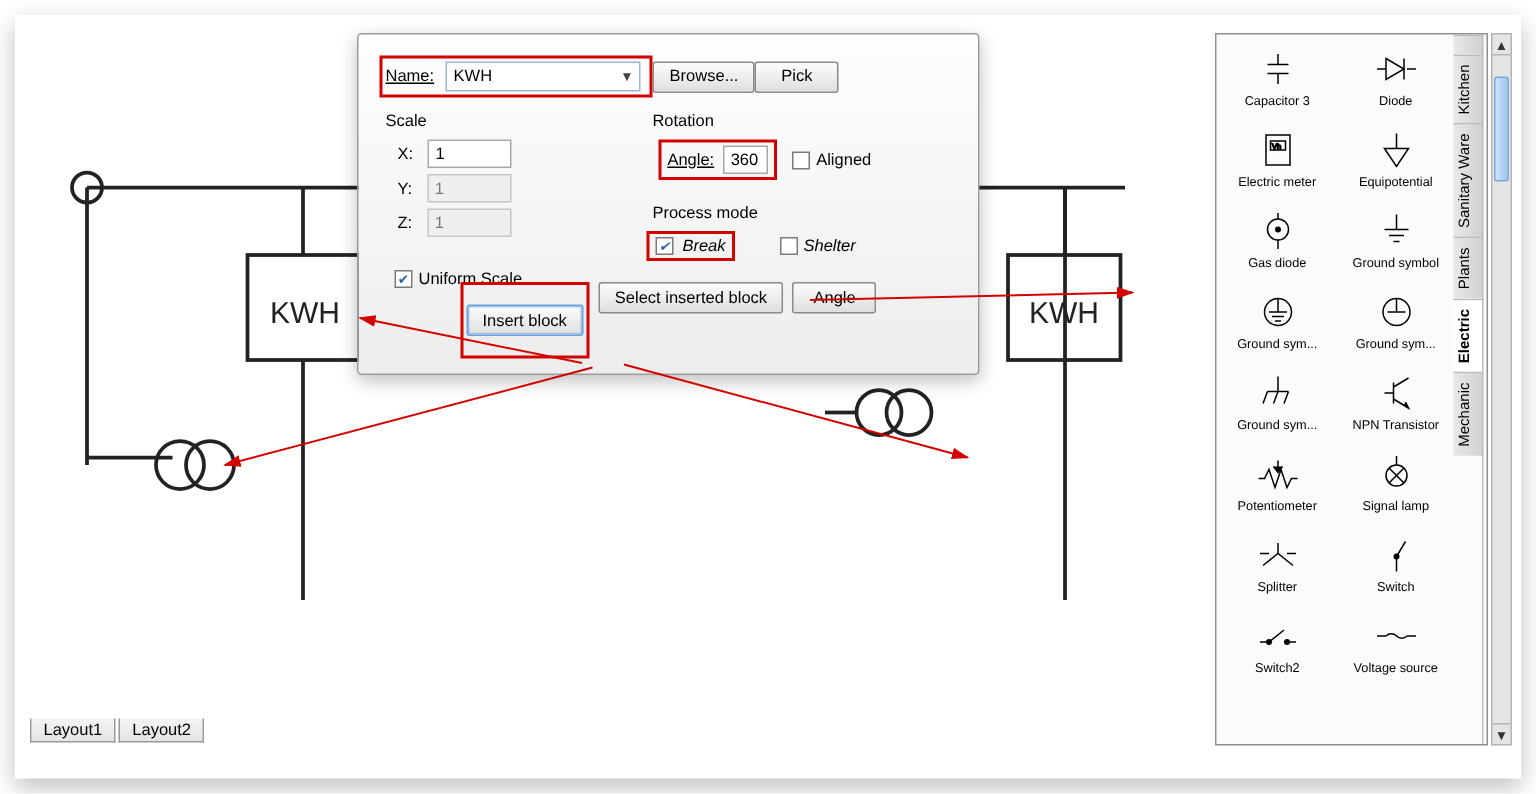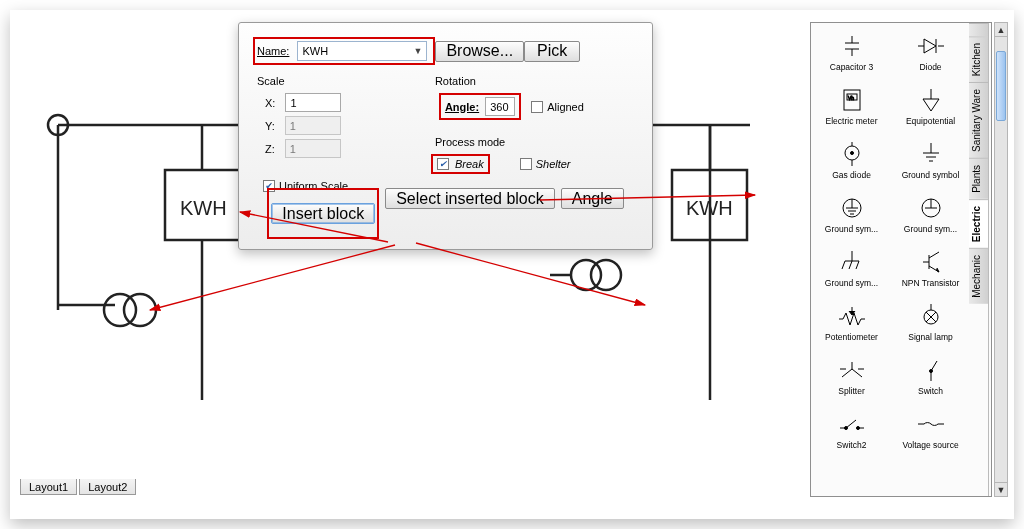--- a/index.html
+++ b/index.html
@@ -30,34 +30,34 @@
   .scrollbar .arr.up { top:0; border-bottom:1px solid #b5b5b5;}
   .scrollbar .arr.dn { bottom:0; border-top:1px solid #b5b5b5;}
 
   
   .dialog { position:absolute; left:228px; top:12px; width:415px; height:228px; background:linear-gradient(#fefefe,#ededed); border:1px solid #9a9a9a; border-radius:3px; box-shadow:0 4px 12px rgba(0,0,0,.25); font-size:11px; padding:10px 14px 10px 14px; }
   .row-top { display:flex; align-items:center; gap:0; margin:4px 0 10px; }
   .row-top .name-group { display:flex; align-items:center; gap:8px; border:2px solid #d40000; padding:2px 6px 2px 2px; }
   .lbl-name { text-decoration:underline; }
   .combo { width:130px; height:20px; border:1px solid #9cb4cf; background:#fff; display:flex; align-items:center; padding:0 4px; justify-content:space-between; }
   .combo .tri { font-size:9px; color:#444; }
-  .btn { height:21px; border:1px solid #8a8a8a; border-radius:2px; background:linear-gradient(#fdfdfd,#dedede); padding:0 10px; min-width:56px; cursor:pointer; font-size:16px; }
+  .btn { height:21px; border:1px solid #8a8a8a; border-radius:2px; background:linear-gradient(#fdfdfd,#dedede); padding:0 10px; min-width:56px; cursor:pointer; font-size:11px; }
   .btn.sel { border-color:#6aa1de; box-shadow: inset 0 0 0 1px rgba(106,161,222,.6); }
   .cols { display:flex; gap:30px; margin-top:2px; }
   .col { position:relative; }
   .col h4 { font-size:11px; font-weight:normal; margin:0 0 6px 4px; }
   .scale-row { display:flex; align-items:center; gap:10px; margin:4px 0 4px 12px; }
   .small-input { width:56px; height:19px; border:1px solid #a8a8a8; background:#fff; padding:0 4px; font-size:11px;}
   .small-input.dis { background:#efefef; color:#7a7a7a; border-color:#c6c6c6; }
   .chkrow { display:flex; align-items:center; gap:4px; margin:22px 0 0 10px; }
   .chk { width:12px; height:12px; border:1px solid #7a7a7a; background:#fff; display:inline-flex; align-items:center; justify-content:center; font-size:9px; color:#2a5ea8; }
   .chk.on::after { content:"✔"; }
   .red { border:2px solid #d40000; padding:2px 4px; display:inline-flex; align-items:center; gap:6px; }
   .btnrow { position:absolute; left:0; right:0; bottom:10px; display:flex; gap:6px; justify-content:center; }
-  .angle-lbl { text-decoration:underline;font-weight:bold; }
+  .angle-lbl { text-decoration:underline; }
 
   
   .arrows { position:absolute; left:0; top:0; right:0; bottom:0; pointer-events:none; }
 </style>
 </head>
 <body>
 
 <div class="frame">
 
   <div class="canvas">

